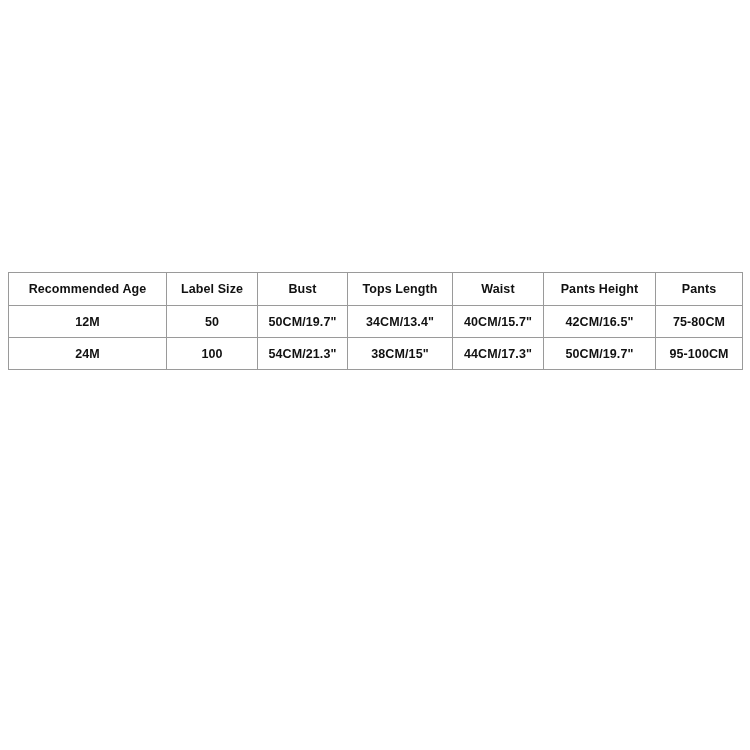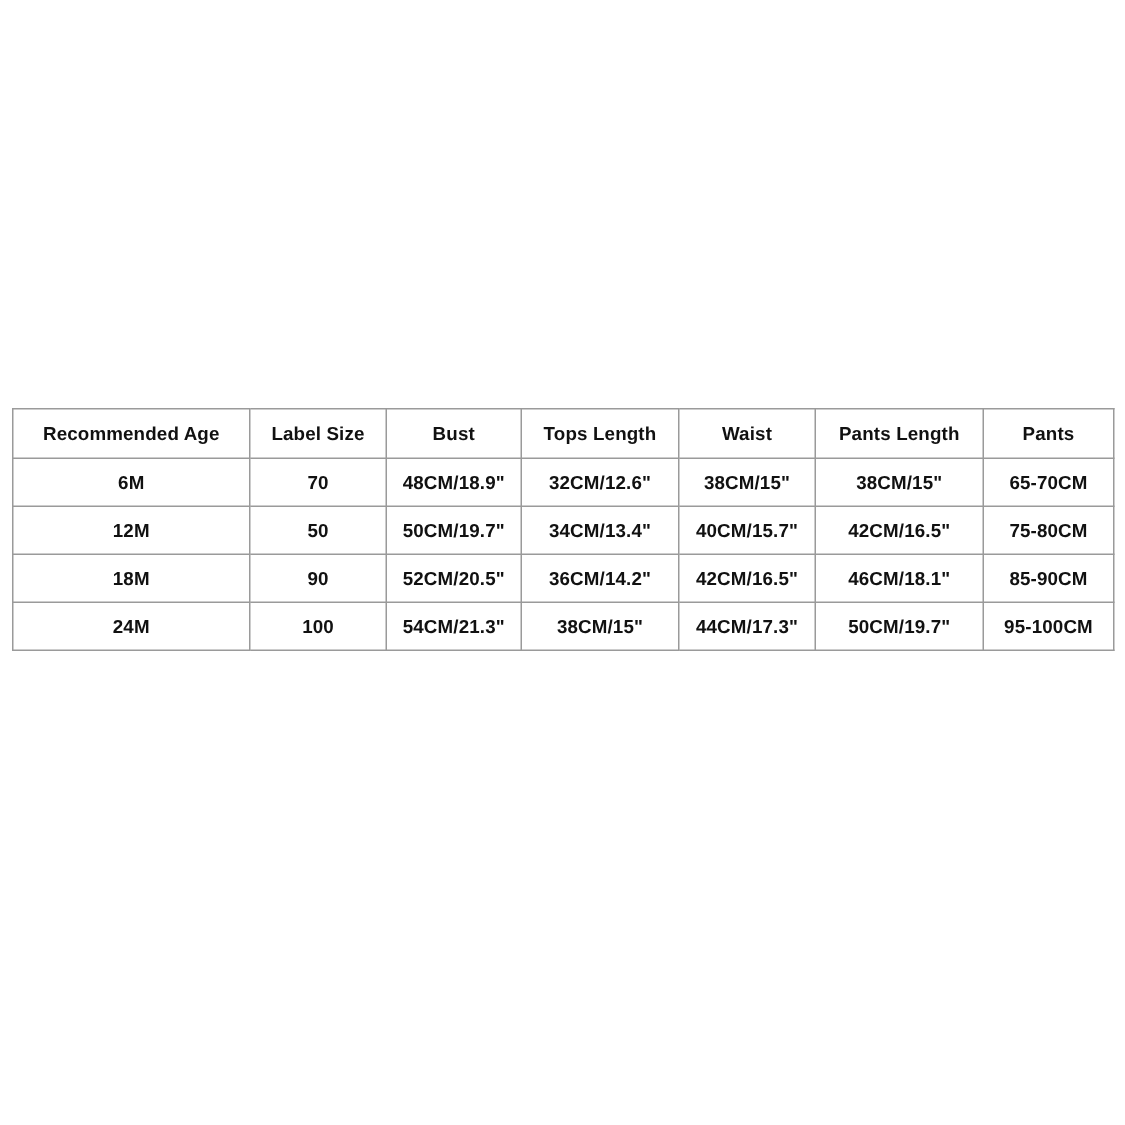--- a/index.html
+++ b/index.html
@@ -72,51 +72,33 @@
           <col class="c5">
           <col class="c6">
       </colgroup>
       <thead>
         <tr>
           <th>Recommended Age</th>
           <th>Label Size</th>
           <th>Bust</th>
           <th>Tops Length</th>
           <th>Waist</th>
-          <th>Pants Length</th>
+          <th>Pants Height</th>
           <th>Pants</th>
         </tr>
       </thead>
       <tbody>
-        <tr>
-          <td>6M</td>
-          <td>70</td>
-          <td>48CM/18.9"</td>
-          <td>32CM/12.6"</td>
-          <td>38CM/15"</td>
-          <td>38CM/15"</td>
-          <td>65-70CM</td>
-        </tr>
         <tr>
           <td>12M</td>
           <td>50</td>
           <td>50CM/19.7"</td>
           <td>34CM/13.4"</td>
           <td>40CM/15.7"</td>
           <td>42CM/16.5"</td>
           <td>75-80CM</td>
-        </tr>
-        <tr>
-          <td>18M</td>
-          <td>90</td>
-          <td>52CM/20.5"</td>
-          <td>36CM/14.2"</td>
-          <td>42CM/16.5"</td>
-          <td>46CM/18.1"</td>
-          <td>85-90CM</td>
         </tr>
         <tr>
           <td>24M</td>
           <td>100</td>
           <td>54CM/21.3"</td>
           <td>38CM/15"</td>
           <td>44CM/17.3"</td>
           <td>50CM/19.7"</td>
           <td>95-100CM</td>
         </tr>

